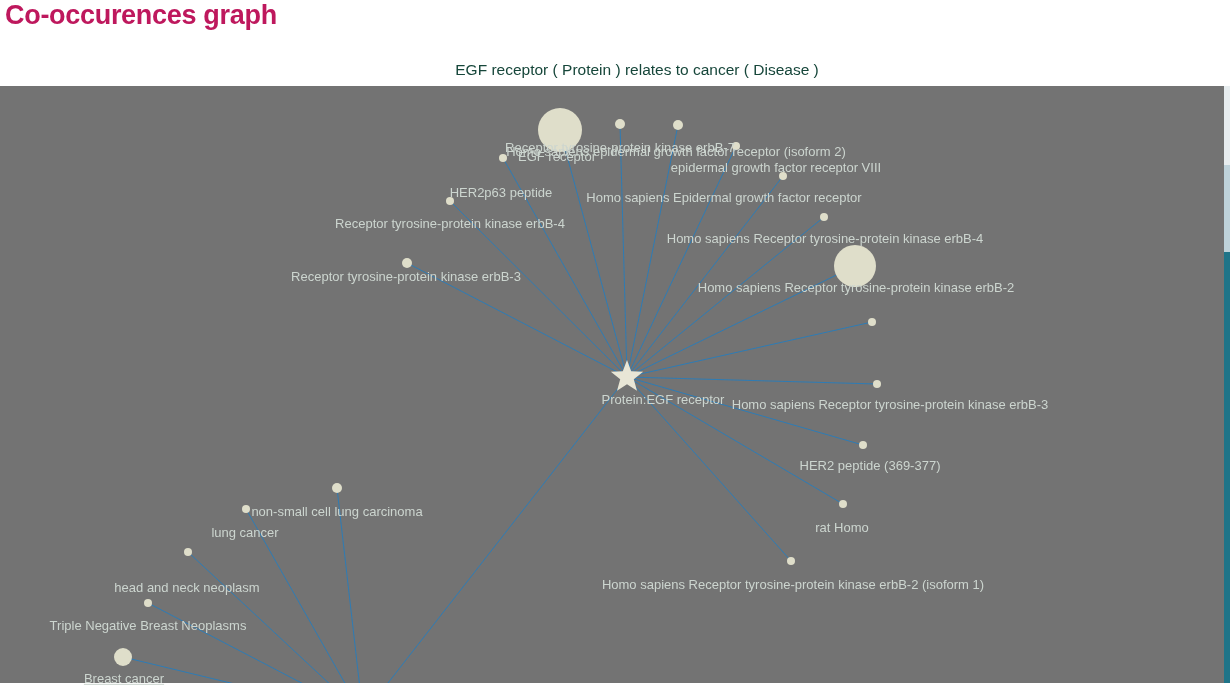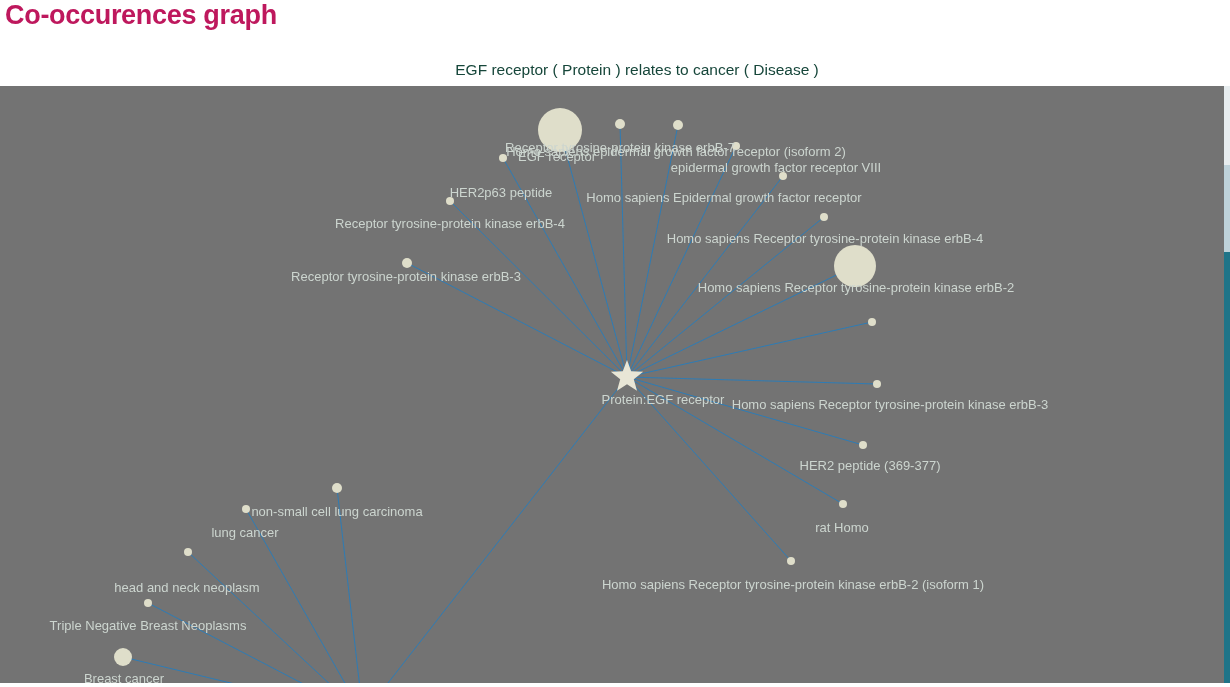--- a/index.html
+++ b/index.html
@@ -92,19 +92,19 @@
     <div class="node-label" style="left: 406px; top: 191px; color: rgb(204, 213, 207);">Receptor tyrosine-protein kinase erbB-3</div>
     <div class="node-label" style="left: 856px; top: 202px; color: rgb(204, 213, 207);">Homo sapiens Receptor tyrosine-protein kinase erbB-2</div>
     <div class="node-label" style="left: 890px; top: 319px; color: rgb(204, 213, 207);">Homo sapiens Receptor tyrosine-protein kinase erbB-3</div>
     <div class="node-label" style="left: 870px; top: 380px; color: rgb(204, 213, 207);">HER2 peptide (369-377)</div>
     <div class="node-label" style="left: 842px; top: 442px; color: rgb(204, 213, 207);">rat Homo</div>
     <div class="node-label" style="left: 793px; top: 499px; color: rgb(204, 213, 207);">Homo sapiens Receptor tyrosine-protein kinase erbB-2 (isoform 1)</div>
     <div class="node-label" style="left: 337px; top: 426px; color: rgb(204, 213, 207);">non-small cell lung carcinoma</div>
     <div class="node-label" style="left: 245px; top: 447px; color: rgb(204, 213, 207); text-align: center;">lung cancer</div>
     <div class="node-label" style="left: 187px; top: 502px; color: rgb(204, 213, 207);">head and neck neoplasm</div>
     <div class="node-label" style="left: 148px; top: 540px; color: rgb(204, 213, 207);">Triple Negative Breast Neoplasms</div>
-    <div class="node-label" style="left: 124px; top: 593px; color: rgb(204, 213, 207);">Breast cancer</div>
+    <div class="node-label" style="left: 124px; top: 593px; color: rgb(204, 213, 207); text-decoration: underline;">Breast cancer</div>
     <div class="node-label" style="left: 627px; top: 314px; color: rgb(204, 213, 207); margin-left: 36px;">Protein:EGF receptor</div>
   </div>
 
 <div class="edge-bar-seg seg-top" id="bar-top" style="background: rgb(231, 237, 239);"></div>
 <div class="edge-bar-seg seg-mid" id="bar-mid" style="background: rgb(190, 210, 218);"></div>
 <div class="edge-bar-seg seg-bottom" id="bar-bottom" style="background: rgb(31, 116, 136);"></div>
 
 </body></html>

